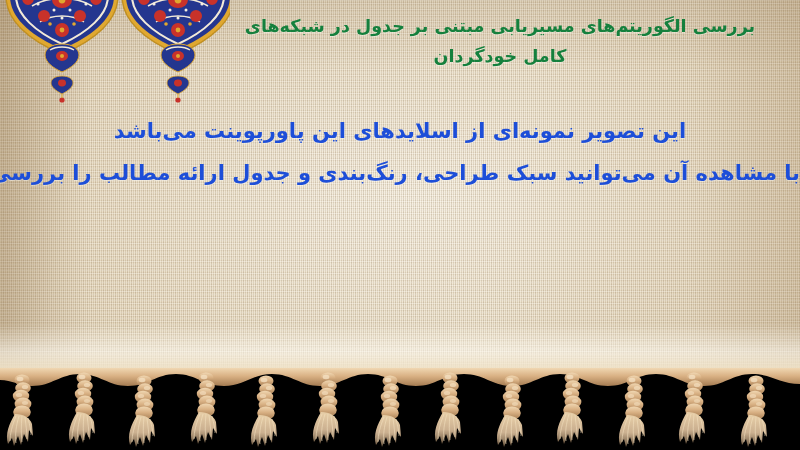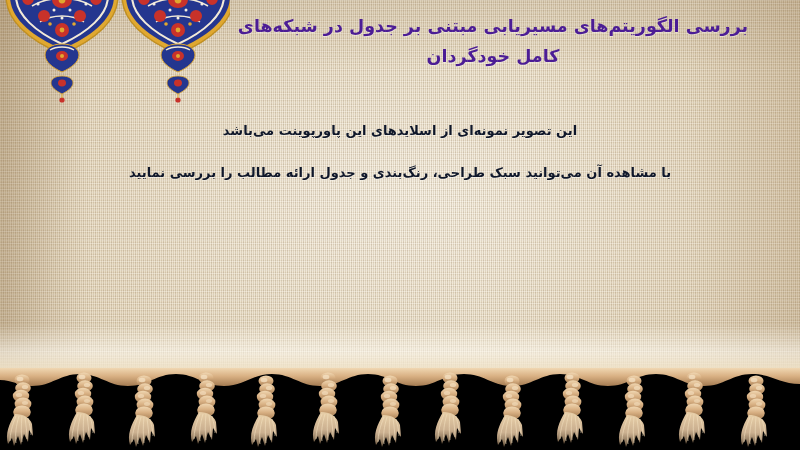--- a/index.html
+++ b/index.html
@@ -71,38 +71,38 @@
 
   
   .text-layer {
     position: absolute;
     inset: 0;
     direction: rtl;
   }
   .title {
     position: absolute;
     top: 11px;
-    left: 193px;
+    left: 200px;
     width: 600px;
     text-align: center;
-    color: #4c1d95;
+    color: #15803d;
     font-size: 17.5px;
     font-weight: bold;
     line-height: 1.72;
     letter-spacing: 0px;
     text-shadow: 0 1px 0 rgba(255,252,244,0.45);
   }
   .body-block {
     position: absolute;
     top: 110px;
     left: 0;
     width: 800px;
     text-align: center;
-    color: #0f172a;
-    font-size: 13px;
+    color: #1d4ed8;
+    font-size: 21px;
     font-weight: bold;
     line-height: 42px;
     text-shadow: 0 1px 0 rgba(255,252,244,0.40);
   }
   .body-line { display: block; white-space: nowrap; }
 
   
   .black-band {
     position: absolute;
     left: 0;

